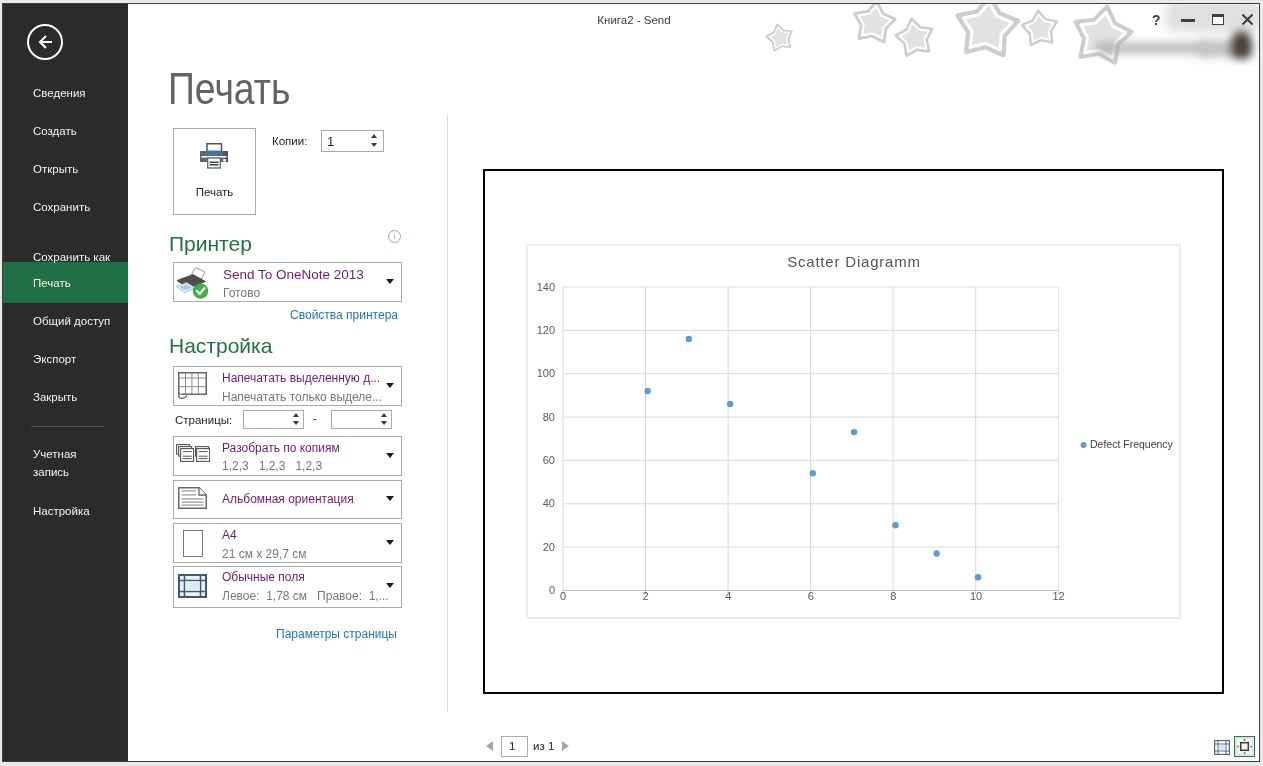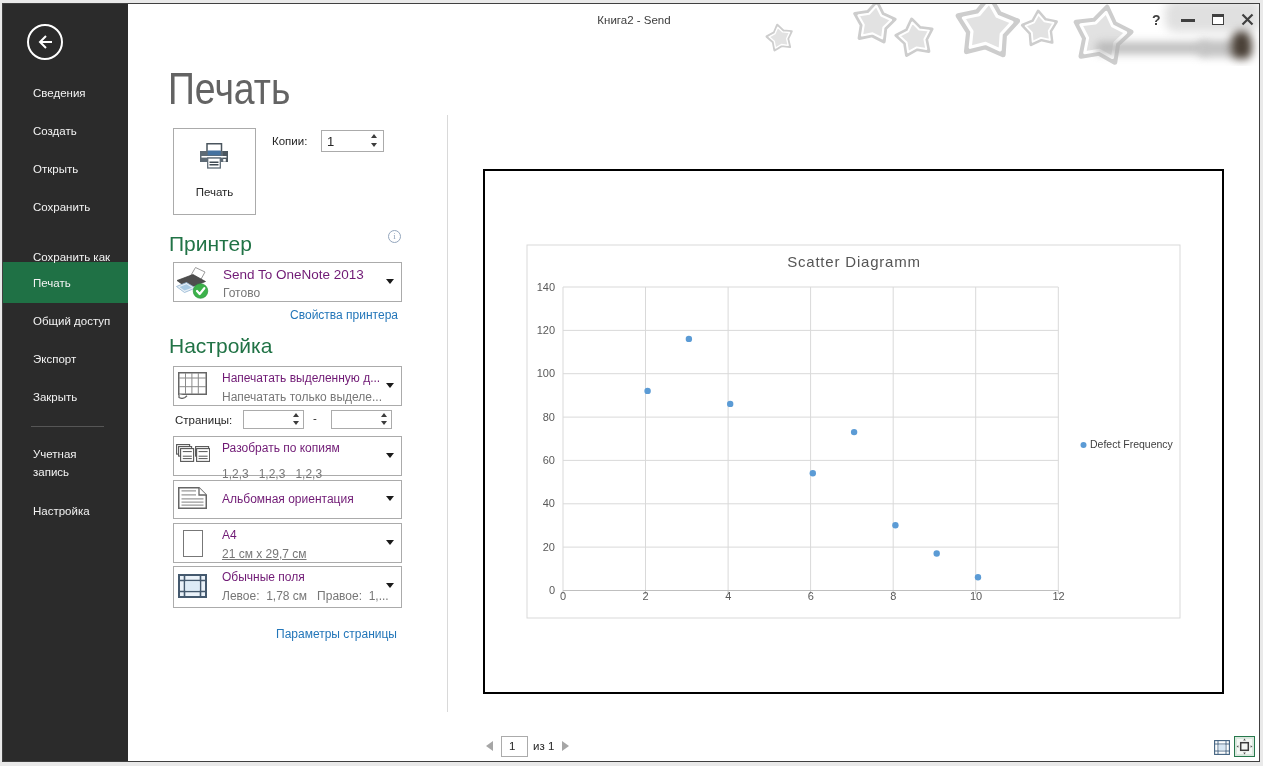--- a/index.html
+++ b/index.html
@@ -141,38 +141,38 @@
     <rect x="4.6" y="4.6" width="13" height="12.8"></rect>
     <rect x="19.6" y="2.6" width="13" height="9.5"></rect>
     <rect x="20.6" y="4.6" width="13" height="12.8"></rect>
   </g>
   <g stroke="#555" stroke-width="1">
     <path d="M6.6,7.6 H15.6 M6.6,12.2 H15.6 M6.6,14.6 H15.6" transform="translate(0.2,0)"></path>
     <path d="M22.6,7.6 H31.6 M22.6,12.2 H31.6 M22.6,14.6 H31.6"></path>
   </g>
 </svg>
 <div class="ddtitle" style="left:222px;top:441px;">Разобрать по копиям</div>
-<div class="ddsub" style="left:222px;top:459px;margin-top:8px;">1,2,3&nbsp;&nbsp; 1,2,3&nbsp;&nbsp; 1,2,3</div>
+<div class="ddsub" style="left:222px;top:459px;">1,2,3&nbsp;&nbsp; 1,2,3&nbsp;&nbsp; 1,2,3</div>
 <div class="ddarrow" style="left:386px;top:453px;"></div>
 
 <div class="box" style="left:173px;top:480px;width:229px;height:39px;"></div>
 <svg class="abs" style="left:178px;top:487px;" width="29" height="22" viewBox="0 0 29 22">
   <path d="M0.75,0.75 H21 L28.25,8 V21.25 H0.75 Z" fill="#fff" stroke="#666" stroke-width="1.5"></path>
   <path d="M21,0.75 V8 H28.25" fill="#fff" stroke="#666" stroke-width="1.3"></path>
   <path d="M3.5,4.6 H18 M3.5,8.6 H18 M3.5,12.6 H25.5 M3.5,16 H25.5 M3.5,19 H25.5" stroke="#999" stroke-width="1.2" transform="translate(0,-0.8)"></path>
 </svg>
 <div class="ddtitle" style="left:222px;top:492px;">Альбомная ориентация</div>
 <div class="ddarrow" style="left:386px;top:496px;"></div>
 
 <div class="box" style="left:173px;top:523px;width:229px;height:40px;"></div>
 <svg class="abs" style="left:183px;top:530px;" width="20" height="27" viewBox="0 0 20 27">
     <rect x="0.5" y="0.5" width="19" height="26" fill="#fff" stroke="#777"></rect>
   </svg>
 <div class="ddtitle" style="left:222px;top:528px;">А4</div>
-<div class="ddsub" style="left:222px;top:547px;text-decoration:underline;">21 см x 29,7 см</div>
+<div class="ddsub" style="left:222px;top:547px;">21 см x 29,7 см</div>
 <div class="ddarrow" style="left:386px;top:540px;"></div>
 
 <div class="box" style="left:173px;top:566px;width:229px;height:42px;"></div>
 <svg class="abs" style="left:178px;top:574px;" width="29" height="24" viewBox="0 0 29 24">
   <rect x="1" y="1" width="27" height="22" fill="#eaf2f9" stroke="#44596e" stroke-width="2"></rect>
   <path d="M6.5,1 V23 M22.5,1 V23 M1,6.5 H28 M1,17.5 H28" stroke="#44596e" stroke-width="1.6"></path>
   <rect x="7.3" y="7.3" width="14.4" height="9.4" fill="#ddebf6"></rect>
 </svg>
 <div class="ddtitle" style="left:222px;top:570px;">Обычные поля</div>
 <div class="ddsub" style="left:222px;top:589px;text-align:center;">Левое:&nbsp; 1,78 см&nbsp;&nbsp; Правое:&nbsp; 1,...</div>

